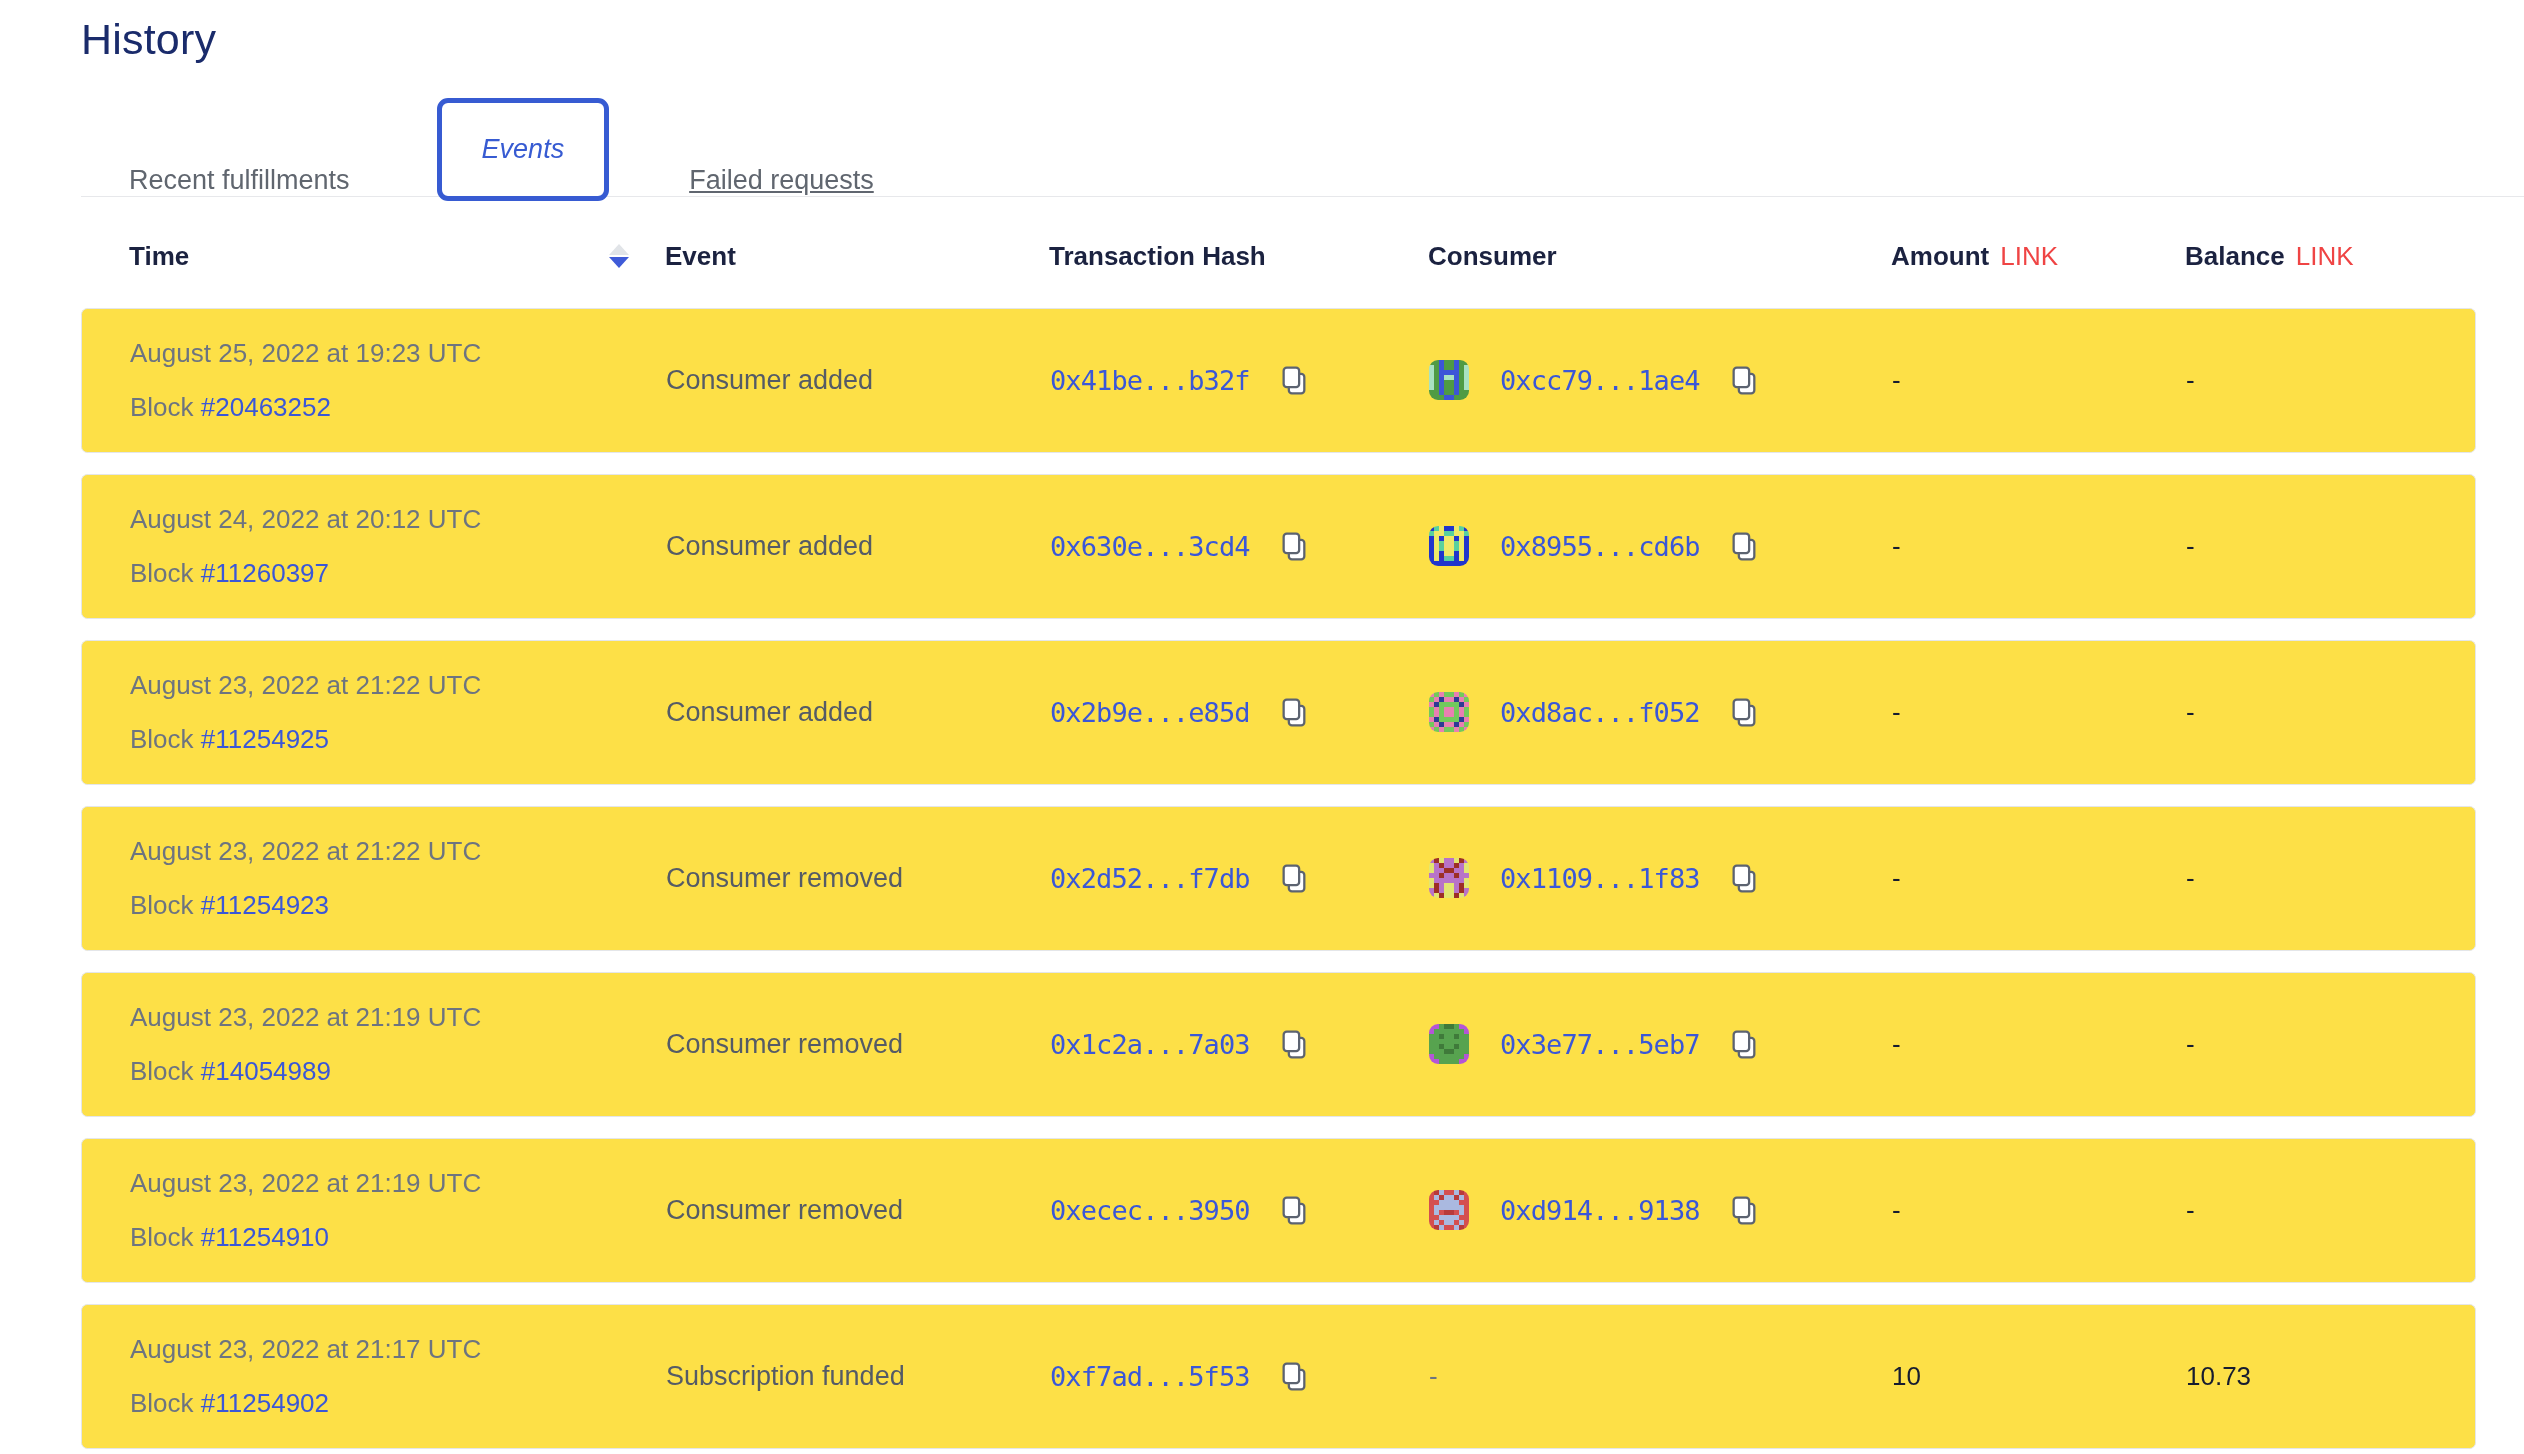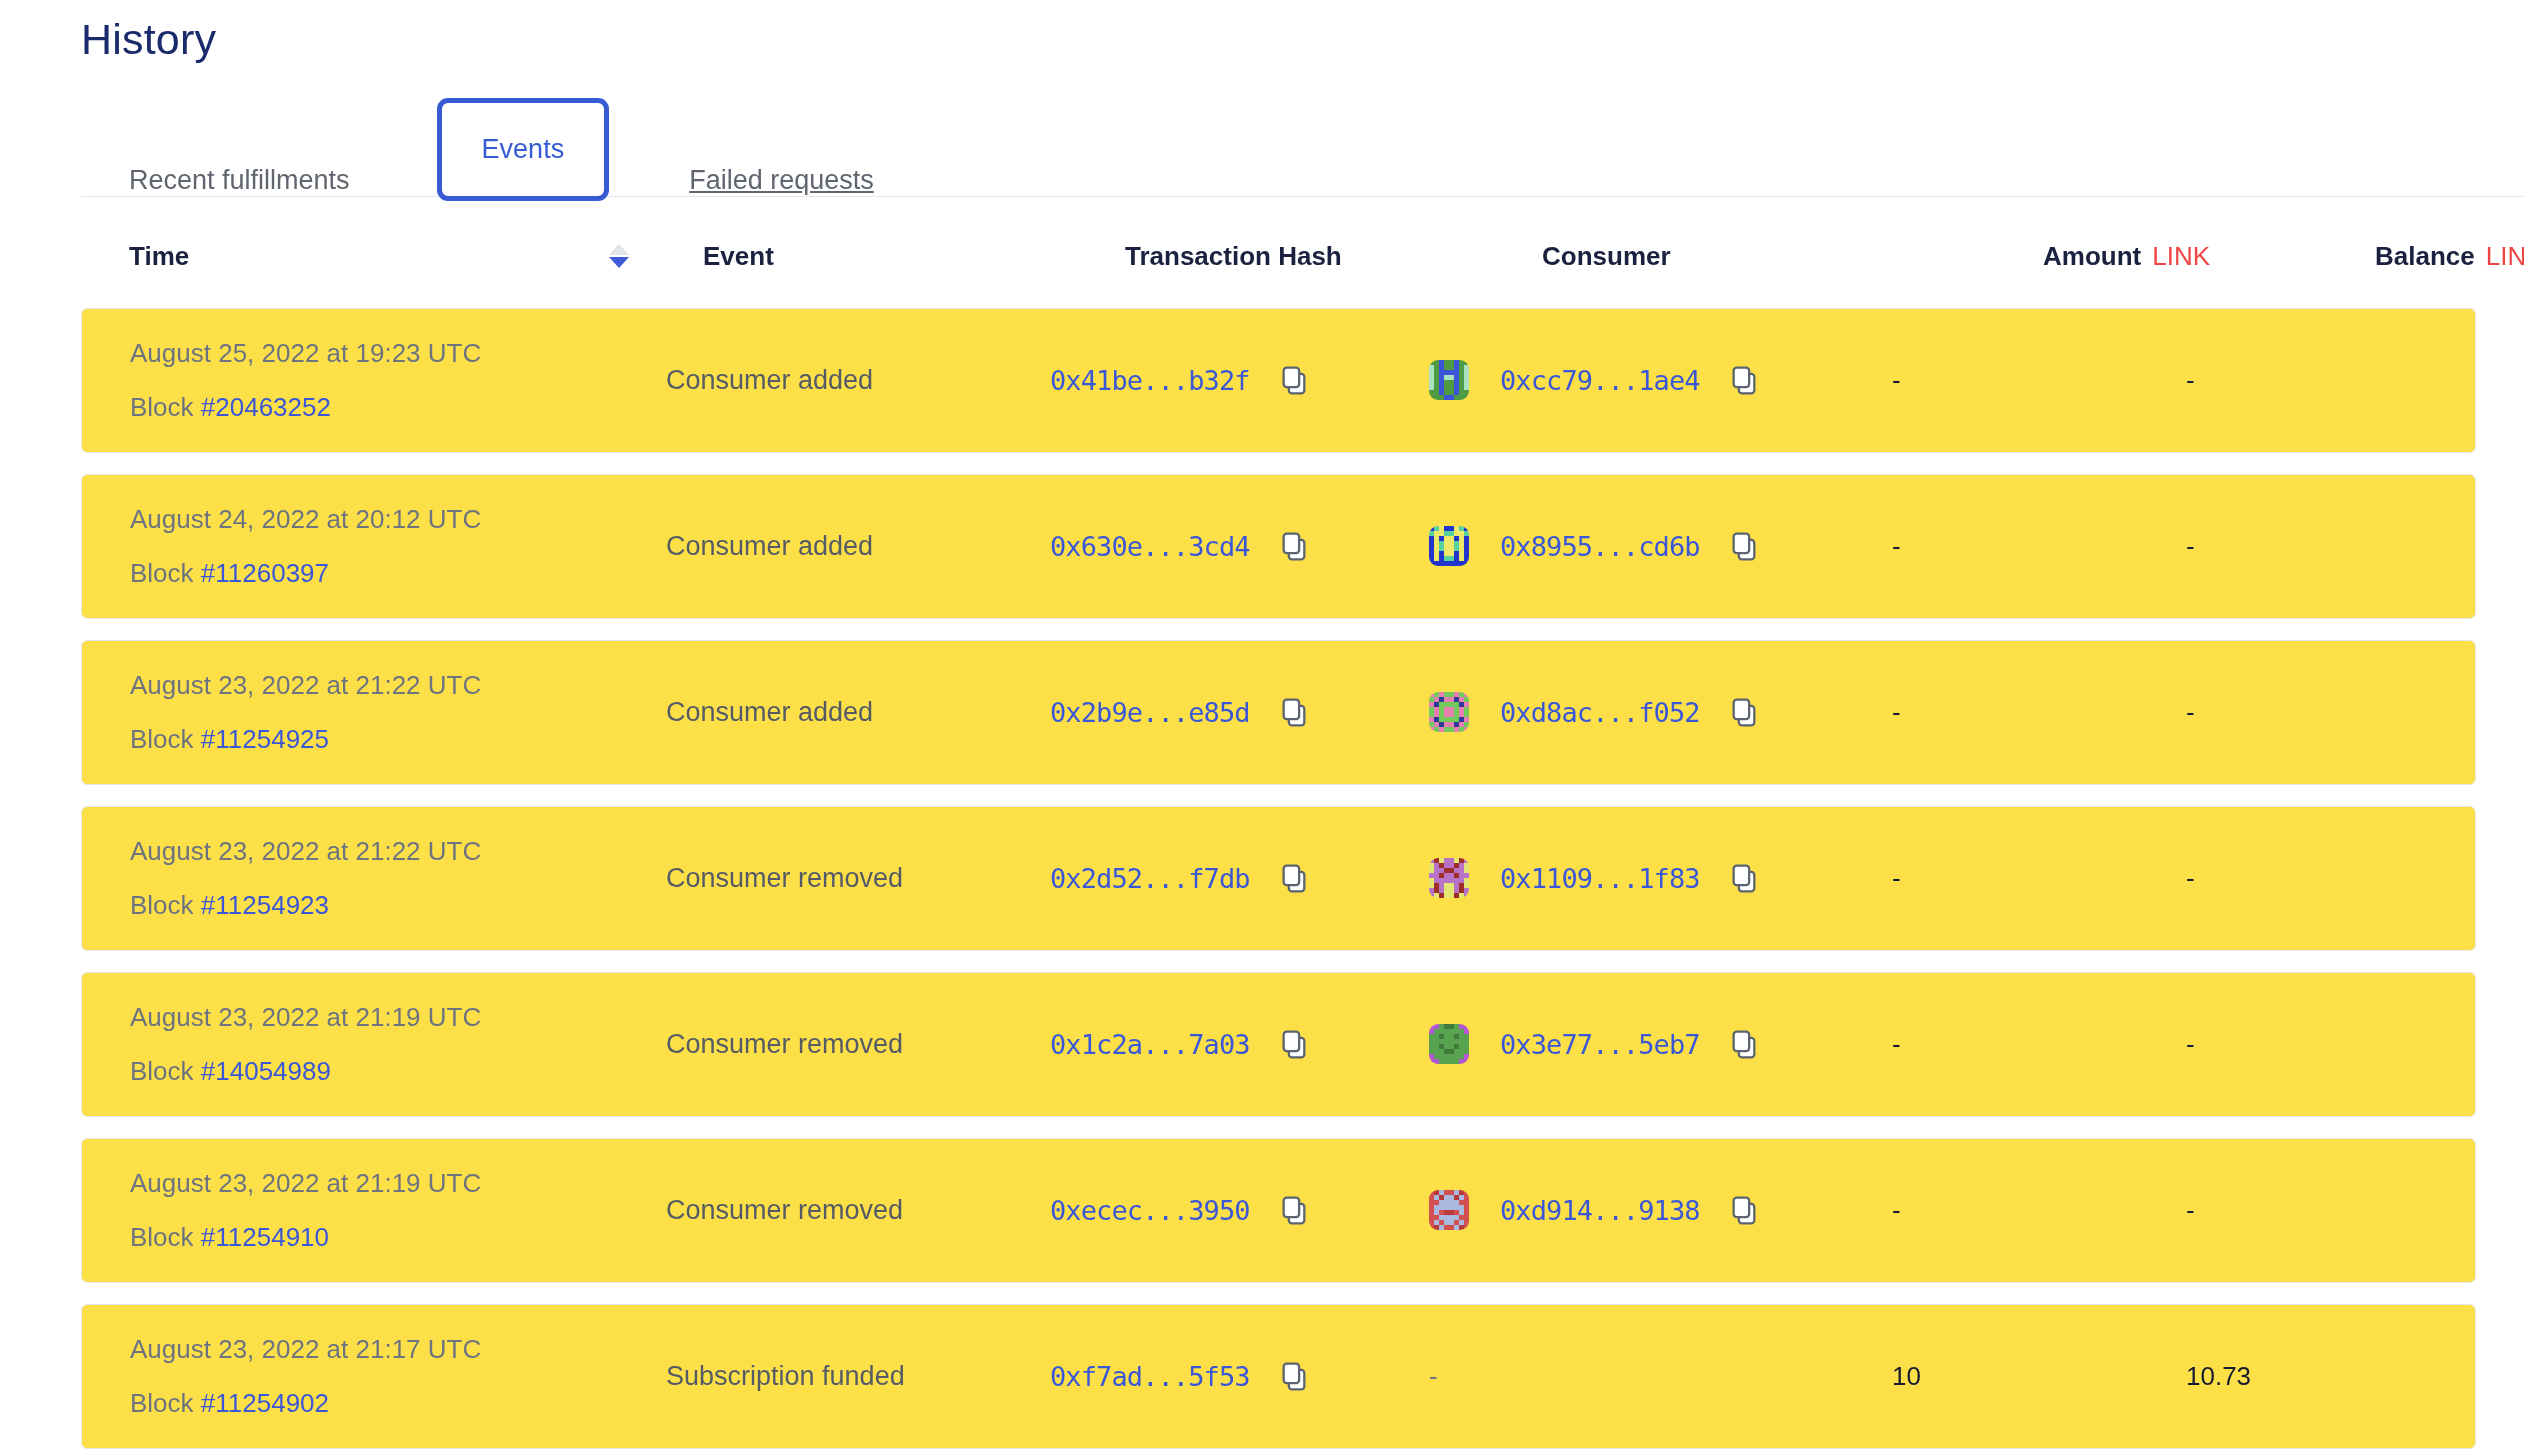--- a/index.html
+++ b/index.html
@@ -11,30 +11,30 @@
   h1.page-title { margin:14.5px 0 0 81px; font-size:43px; font-weight:400;
                   color:#1a2b6b; letter-spacing:0.2px; }
 
   
   .tabs { margin-left:81px; height:133px; display:flex; align-items:flex-end;
           border-bottom:1.8px solid #e7e8eb; position:relative;gap:36px; }
   .tab { font-size:27px; color:#60666f; cursor:pointer; white-space:nowrap; }
   .tab-recent { margin-left:48px; margin-right:51px; }
   .tab-failed { margin-left:44px;text-decoration:underline; }
   .tab.active { color:#375bd2; border:5.5px solid #375bd2; border-radius:11px;
-                padding:31px 40px; position:relative; top:5.5px; background:#fff; z-index:2; }
+                padding:31px 40px; position:relative; top:5.5px; background:#fff; z-index:2;font-style:italic; }
 
   
   .grid-cols { display:grid;
                grid-template-columns:536px 384px 379px 463px 294px 1fr;
                align-items:center; }
 
   
   .thead { margin-left:81px; padding:44px 0 36px 48px; width:2395px;
-           font-size:26px; font-weight:700; color:#1b2240;gap:38px; }
+           font-size:26px; font-weight:700; color:#1b2240; }
   .th { display:flex; align-items:center; }
   .unit { margin-left:11px; color:#ef4444; font-weight:400; }
   .sort { margin-left:auto; margin-right:36px; display:flex; flex-direction:column;
           gap:2.7px; cursor:pointer; }
   .tri-up { width:0; height:0; border-left:10px solid transparent;
             border-right:10px solid transparent; border-bottom:11.8px solid #e1e4e8; }
   .tri-down { width:0; height:0; border-left:10px solid transparent;
               border-right:10px solid transparent; border-top:11.8px solid #3f5bd8; }
 
   

